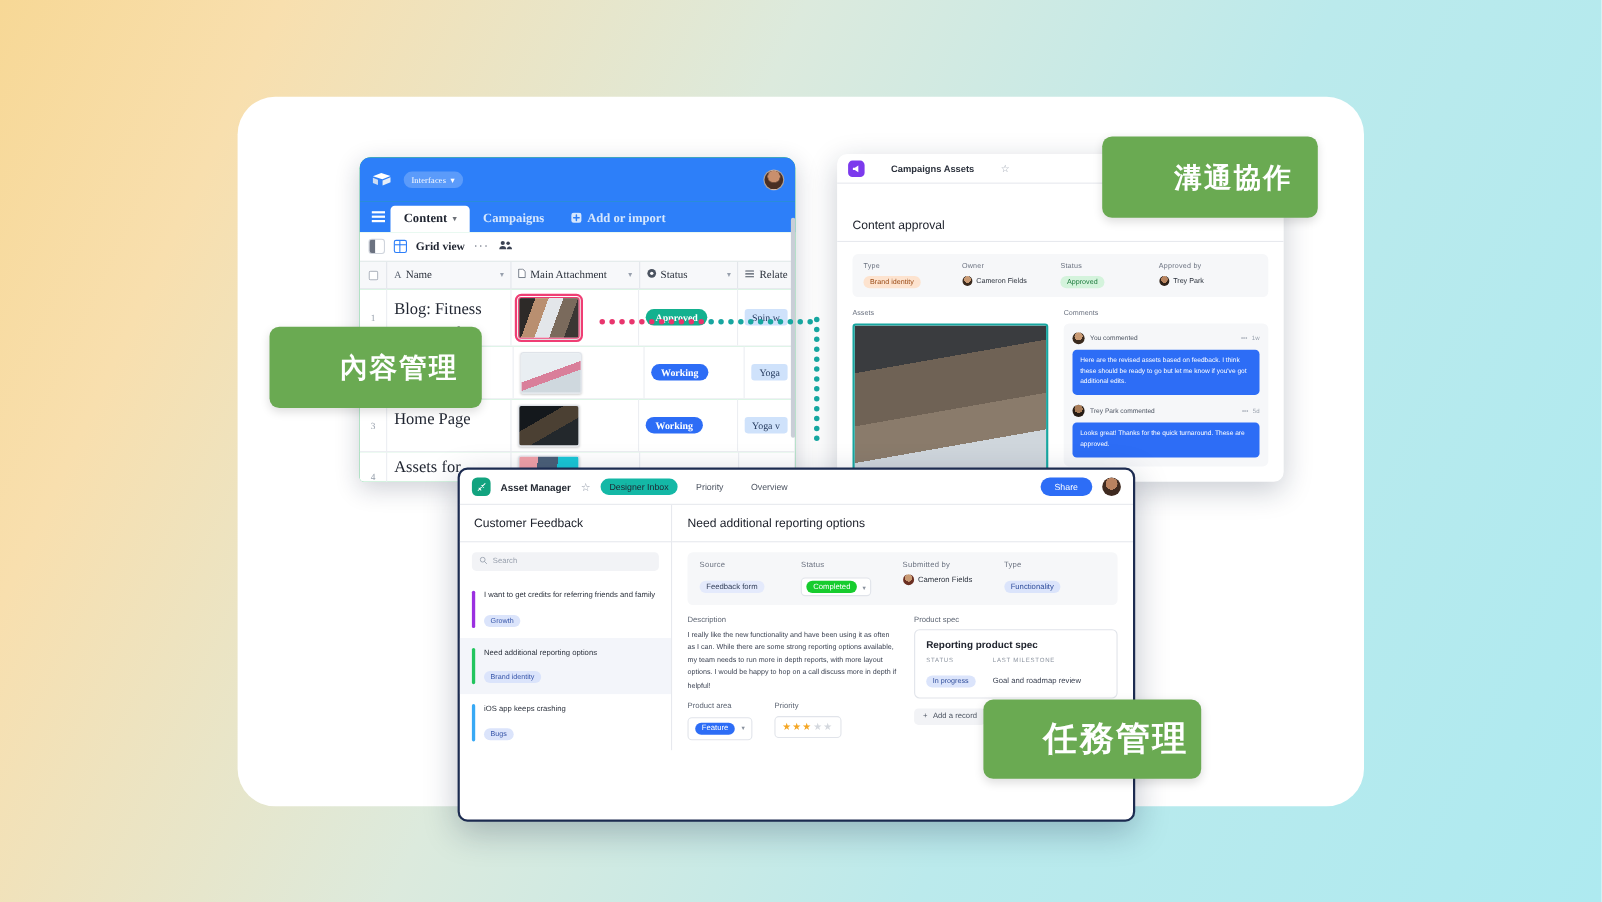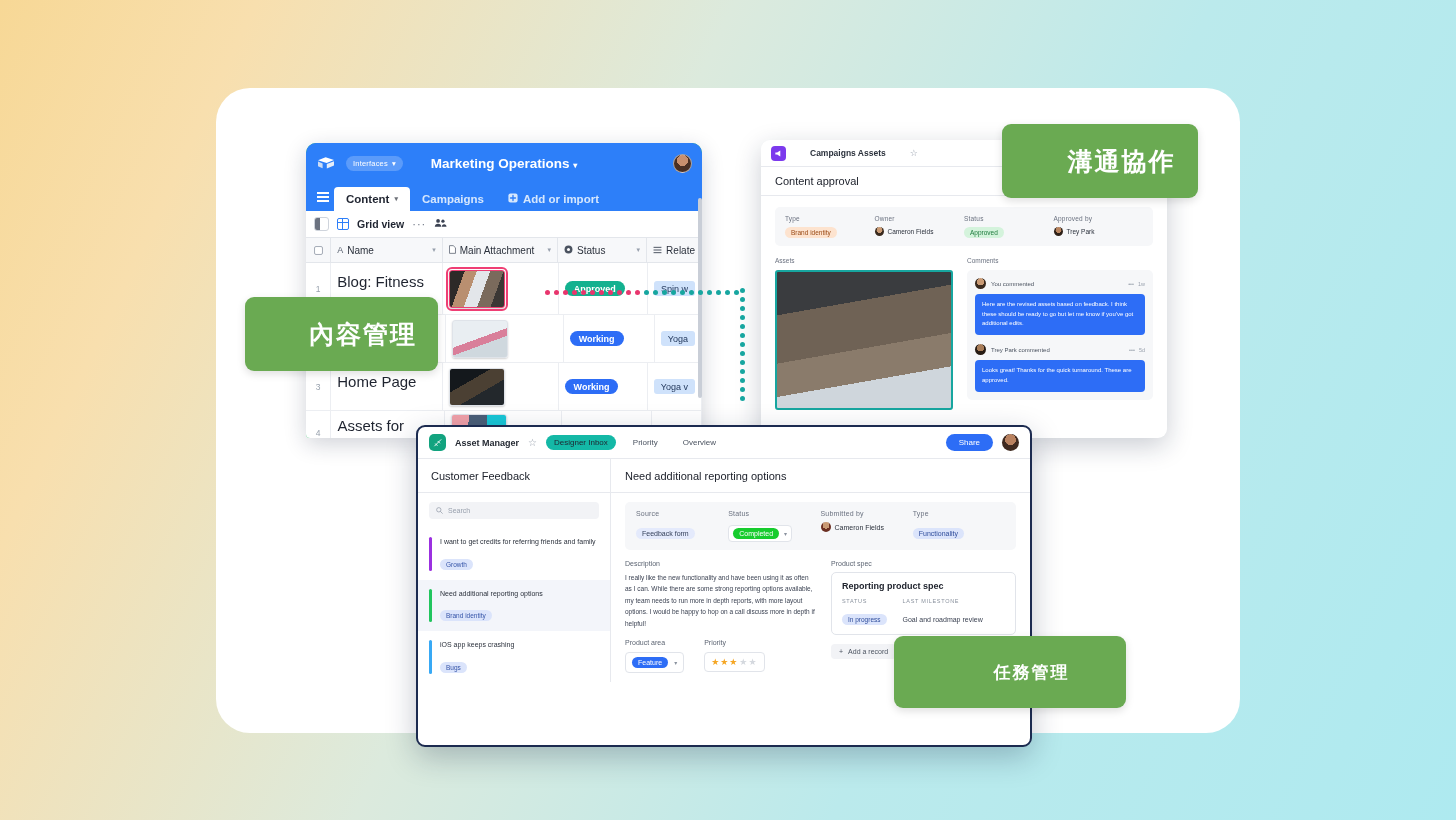--- a/index.html
+++ b/index.html
@@ -11,23 +11,23 @@
   }
 
   
   .stage {
     position:absolute; left:216px; top:88px; width:1024px; height:645px;
     background:#ffffff; border-radius:34px;
   }
 
   
   .win1 {
-    position:absolute; left:306px; top:143px; width:396px; height:295px;
+    position:absolute; left:327px; top:143px; width:396px; height:295px;
     border-radius:10px 10px 4px 4px; overflow:hidden;
-    background:#22c55e; box-shadow:0 6px 22px rgba(20,30,60,.20);
+    background:#22c55e; box-shadow:0 6px 22px rgba(20,30,60,.20);font-family:Liberation Serif, serif;
   }
   .w1-top { height:40px; background:#2d7ff9; display:flex; align-items:center; padding:0 10px; position:relative; }
   .w1-logo { width:20px; height:20px; display:flex; align-items:center; justify-content:center; }
   .w1-chip {
     margin-left:10px; background:rgba(255,255,255,.22); color:#fff; font-size:7.5px;
     padding:3px 7px; border-radius:9px; display:flex; align-items:center; gap:4px; letter-spacing:.2px;
   }
   .w1-title { position:absolute; left:0; right:0; text-align:center; color:#fff; font-size:13.5px; font-weight:700; pointer-events:none; }
   .w1-avatar { margin-left:auto; width:19px; height:19px; border-radius:50%;
     background:radial-gradient(circle at 50% 32%, #c98f6d 0 38%, #4a2f23 39% 100%); border:1px solid rgba(255,255,255,.55); z-index:2;}
@@ -71,21 +71,21 @@
 
   
   .win2 {
     position:absolute; left:761px; top:140px; width:406px; height:298px;
     background:#fff; border-radius:9px; overflow:hidden; box-shadow:0 8px 26px rgba(20,30,60,.22);
   }
   .w2-top { height:27px; display:flex; align-items:center; gap:24px; padding:0 10px; border-bottom:1px solid #e7e9ee; }
   .w2-ic { width:15px; height:15px; border-radius:4px; background:#7c3aed; display:flex; align-items:center; justify-content:center; }
   .w2-name { font-size:8.5px; color:#2b313c; font-weight:600; }
   .w2-star { font-size:9px; color:#98a0ad; }
-  .w2-sub { height:29px; display:flex; align-items:center; padding:0 14px; border-bottom:1px solid #e7e9ee; }
+  .w2-sub { height:29px; display:flex; align-items:center; padding:0 14px; border-bottom:1px solid #e7e9ee;margin-top:24px; }
   .w2-sub span { font-size:11px; color:#20242e; }
   .w2-body { padding:11px 14px 0 14px; }
   .meta-card { background:#f6f7f9; border-radius:5px; padding:8px 10px; display:flex; }
   .meta-col { flex:1; }
   .meta-k { font-size:6.5px; color:#6b7280; margin-bottom:5px; letter-spacing:.2px; }
   .meta-v { display:flex; align-items:center; gap:4px; }
   .tag { font-size:6.5px; padding:2px 6px; border-radius:9px; white-space:nowrap; }
   .mini-av { width:9px; height:9px; border-radius:50%; }
   .meta-name { font-size:6.5px; color:#2b313c; }
   .w2-cols { display:flex; gap:14px; margin-top:11px; }
@@ -148,43 +148,39 @@
   .add-rec { margin-top:9px; background:#f2f3f6; border-radius:4px; padding:4px 8px; display:inline-flex; gap:5px; align-items:center; font-size:7px; color:#4b5360; }
 
   
   .glabel {
     position:absolute; background:#6aaa52; border-radius:9px; color:#fff;
     display:flex; align-items:center; justify-content:center;
     font-weight:700; letter-spacing:2px; box-shadow:0 3px 9px rgba(0,0,0,.13);padding-left:43px;
   }
   #lbl-content { left:245px; top:297px; width:193px; height:74px; font-size:25px; }
   #lbl-comm    { left:1002px; top:124px; width:196px; height:74px; font-size:25px; }
-  #lbl-task    { left:894px; top:636px; width:232px; height:72px; font-size:17px; }
+  #lbl-task    { left:894px; top:636px; width:198px; height:72px; font-size:31px; }
 </style>
 </head>
 <body>
 
 <div class="stage"></div>
 
 <div class="win1">
   <div class="w1-top">
     <div class="w1-logo">
       <svg width="18" height="14" viewBox="0 0 18 14">
           <path d="M1 4.3 8.6 1.3 17 4.1 9.6 7z" fill="#fff"></path>
           <path d="M9.8 8.1 17 5.2v4.4l-7.2 3z" fill="#e6edf8"></path>
           <path d="M1 5.6l4.6 1.8v4.8L1 10.3z" fill="#cddcf3"></path>
         </svg>
     </div>
     <div class="w1-chip">
       <span>Interfaces</span>
       <span>▾</span>
-    </div>
-    <div class="w1-title">
-      <span>Marketing Operations</span>
-      <span style="font-size:8px">▾</span>
     </div>
     <div class="w1-avatar"></div>
   </div>
 
   <div class="w1-tabs">
     <div class="w1-ham">
         <span></span>
       </div>
     <div class="w1-tab active">
       <span>Content</span>

